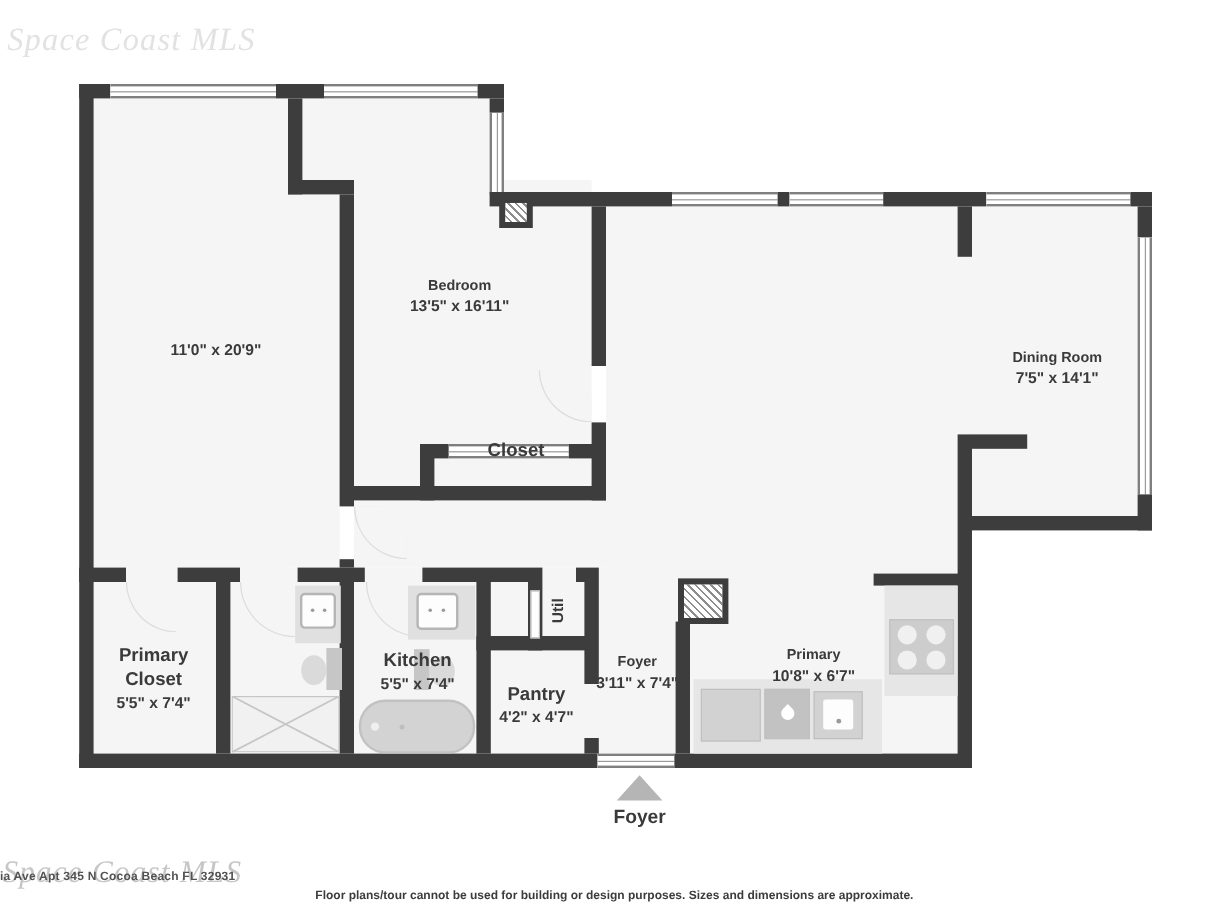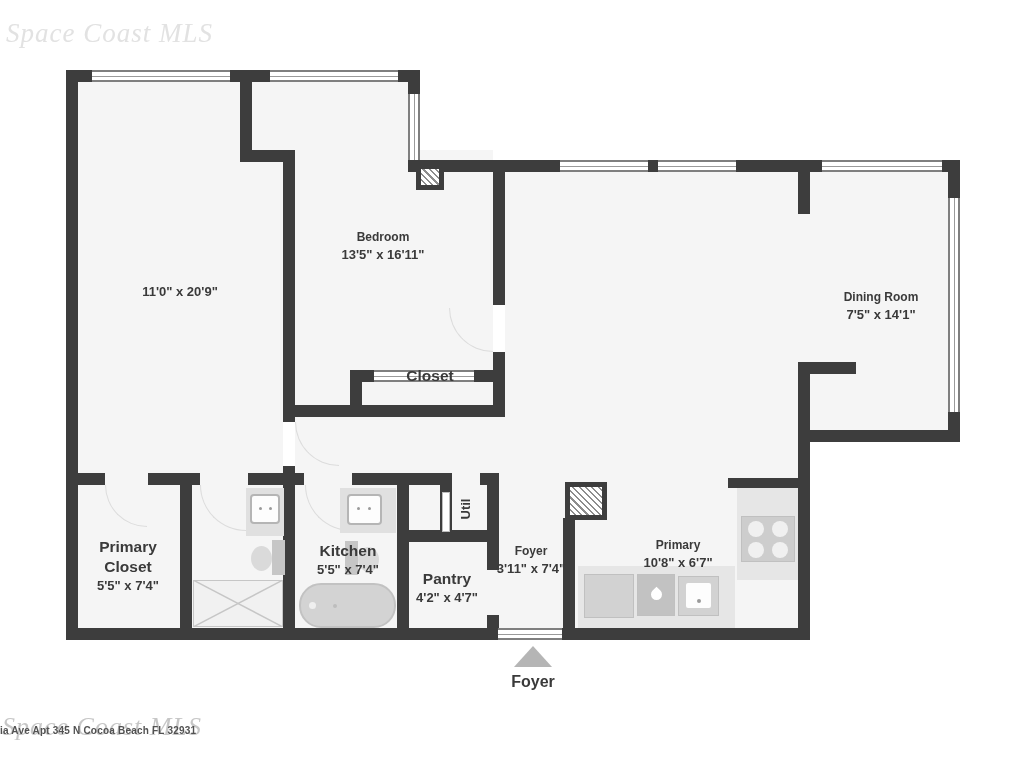--- a/index.html
+++ b/index.html
@@ -216,14 +216,15 @@
   <div class="lbl rot" style="left:466px;top:509px">
     <span class="nm">Util</span>
   </div>
 
   <div class="entry-tri" style="left:514px;top:646px"></div>
   <div class="lbl" style="left:533px;top:682px">
     <span class="nm" style="font-size:16px">Foyer</span>
   </div>
 
   <div class="addr">ia Ave Apt 345 N Cocoa Beach FL 32931</div>
+  <div class="disc">Floor plans/tour cannot be used for building or design purposes. Sizes and dimensions are approximate.</div>
 
 </div>
 
 </body></html>

